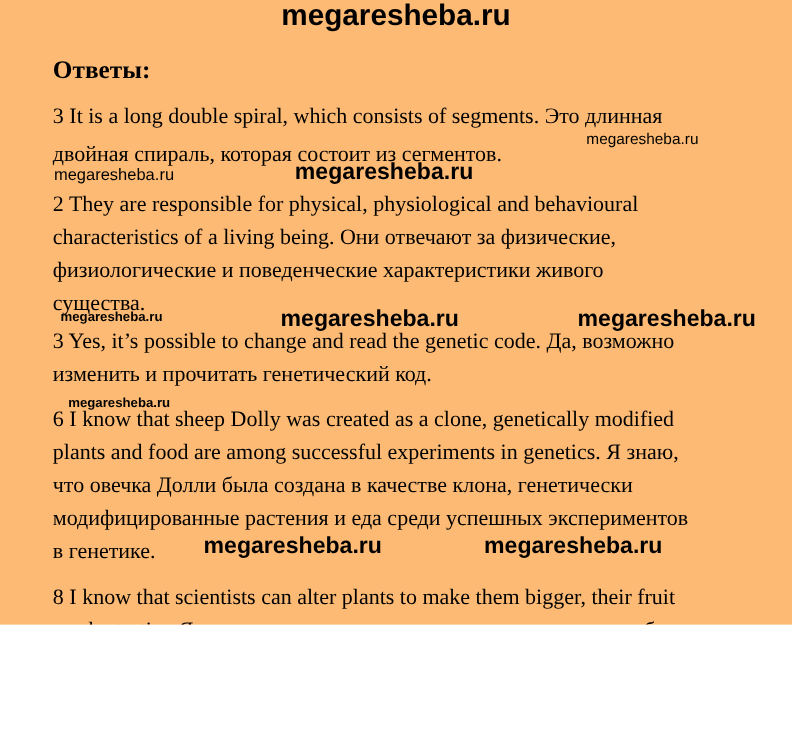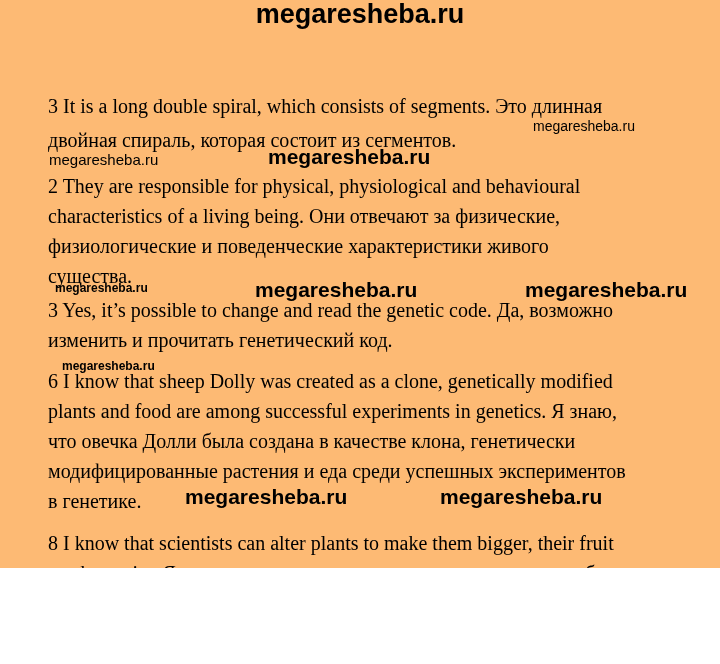--- a/index.html
+++ b/index.html
@@ -72,20 +72,21 @@
   .wm-8 { left: 185px; top: 486px; }
   .wm-9 { left: 440px; top: 486px; }
 </style>
 </head>
 <body>
 
 <div class="page">
 
   <div class="wm-sans header-wm">megaresheba.ru</div>
 
+  <div class="answers-heading">Ответы:</div>
 
   <div class="para para-1">3 It is a long double spiral, which consists of segments. Это длинная
 двойная спираль, которая состоит из сегментов.</div>
 
   <div class="wm-sans wm-reg-md wm-1">megaresheba.ru</div>
 
   <div class="wm-sans wm-reg-md2 wm-2">megaresheba.ru</div>
 
   <div class="wm-sans wm-bold-lg wm-3">megaresheba.ru</div>
 

